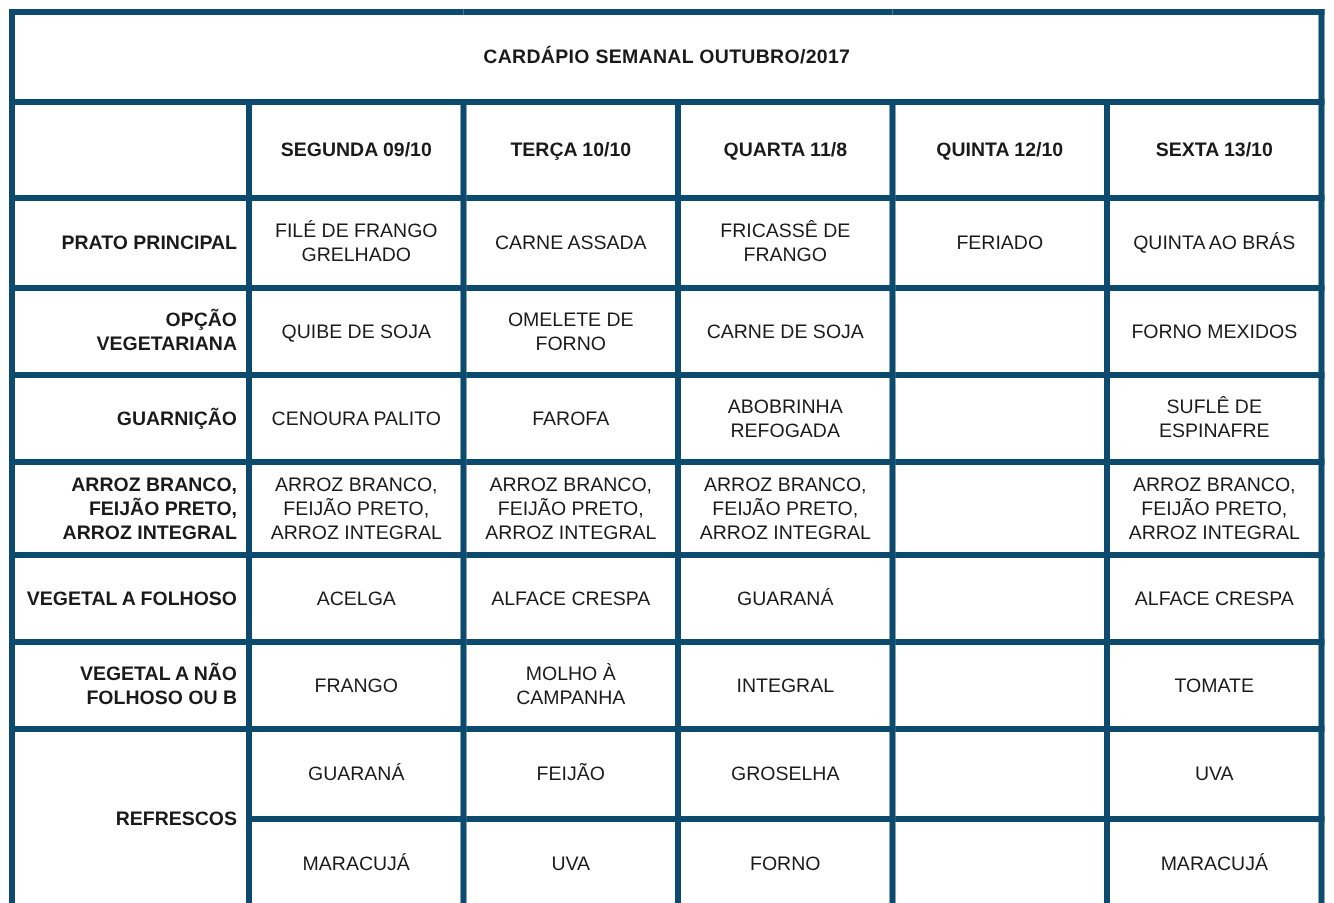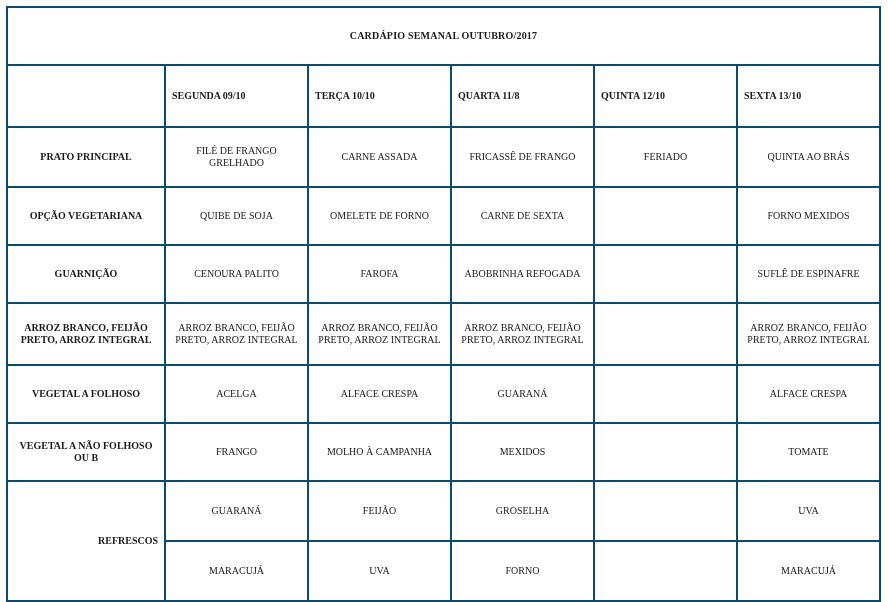--- a/index.html
+++ b/index.html
@@ -20,53 +20,52 @@
     box-sizing: border-box;
     padding: 0;
   }
   table.menu {
     border-collapse: collapse;
     table-layout: fixed;
     width: 873px;
     margin: 6px 0 0 6px;
   }
   table.menu td, table.menu th {
-    border: 2px solid #0c4a6e;
+    border: 4px solid #0c4a6e;
     padding: 4px 6px;
     vertical-align: middle;
-    font-size: 10px;
+    font-size: 13px;
     line-height: 1.25;
-    font-family: Liberation Serif, serif;
   }
   
   col.c-label { width: 158px; }
   col.c-day   { width: 143px; }
 
   .title-cell {
     text-align: center;
     font-weight: bold;
     font-size: 12.5px;
     letter-spacing: 0.2px;
     height: 48px;
     border: 1px solid #000000;
   }
   .corner-cell {
     border: 1px solid #000000;
     height: 52px;
   }
   .day-head {
-    text-align: left;
+    text-align: center;
     font-weight: bold;
     font-size: 12px;
     height: 52px;
   }
   .row-label {
     font-weight: bold;
     font-size: 11.5px;
-    text-align: center;
+    text-align: right;
     padding-left: 5px;
   }
   .cell {
     text-align: center;
     font-size: 11.5px;
   }
   .r-tall { height: 60px; }
   .r-med  { height: 58px; }
   .r-rice { height: 62px; }
   .r-refresh { height: 60px; }
@@ -111,21 +110,21 @@
         <td class="cell">CARNE ASSADA</td>
         <td class="cell">FRICASSÊ DE FRANGO</td>
         <td class="cell">FERIADO</td>
         <td class="cell">QUINTA AO BRÁS</td>
       </tr>
 
       <tr class="r-med">
         <td class="row-label">OPÇÃO VEGETARIANA</td>
         <td class="cell">QUIBE DE SOJA</td>
         <td class="cell">OMELETE DE FORNO</td>
-        <td class="cell">CARNE DE SEXTA</td>
+        <td class="cell">CARNE DE SOJA</td>
         <td class="cell"></td>
         <td class="cell">FORNO MEXIDOS</td>
       </tr>
 
       <tr class="r-med">
         <td class="row-label">GUARNIÇÃO</td>
         <td class="cell">CENOURA PALITO</td>
         <td class="cell">FAROFA</td>
         <td class="cell">ABOBRINHA REFOGADA</td>
         <td class="cell"></td>
@@ -147,21 +146,21 @@
         <td class="cell">ALFACE CRESPA</td>
         <td class="cell">GUARANÁ</td>
         <td class="cell"></td>
         <td class="cell">ALFACE CRESPA</td>
       </tr>
 
       <tr class="r-med">
         <td class="row-label">VEGETAL A NÃO FOLHOSO OU B</td>
         <td class="cell">FRANGO</td>
         <td class="cell">MOLHO À CAMPANHA</td>
-        <td class="cell">MEXIDOS</td>
+        <td class="cell">INTEGRAL</td>
         <td class="cell"></td>
         <td class="cell">TOMATE</td>
       </tr>
 
       <tr class="r-refresh">
         <td class="refresh-label" rowspan="2">REFRESCOS</td>
         <td class="cell">GUARANÁ</td>
         <td class="cell">FEIJÃO</td>
         <td class="cell">GROSELHA</td>
         <td class="cell"></td>

